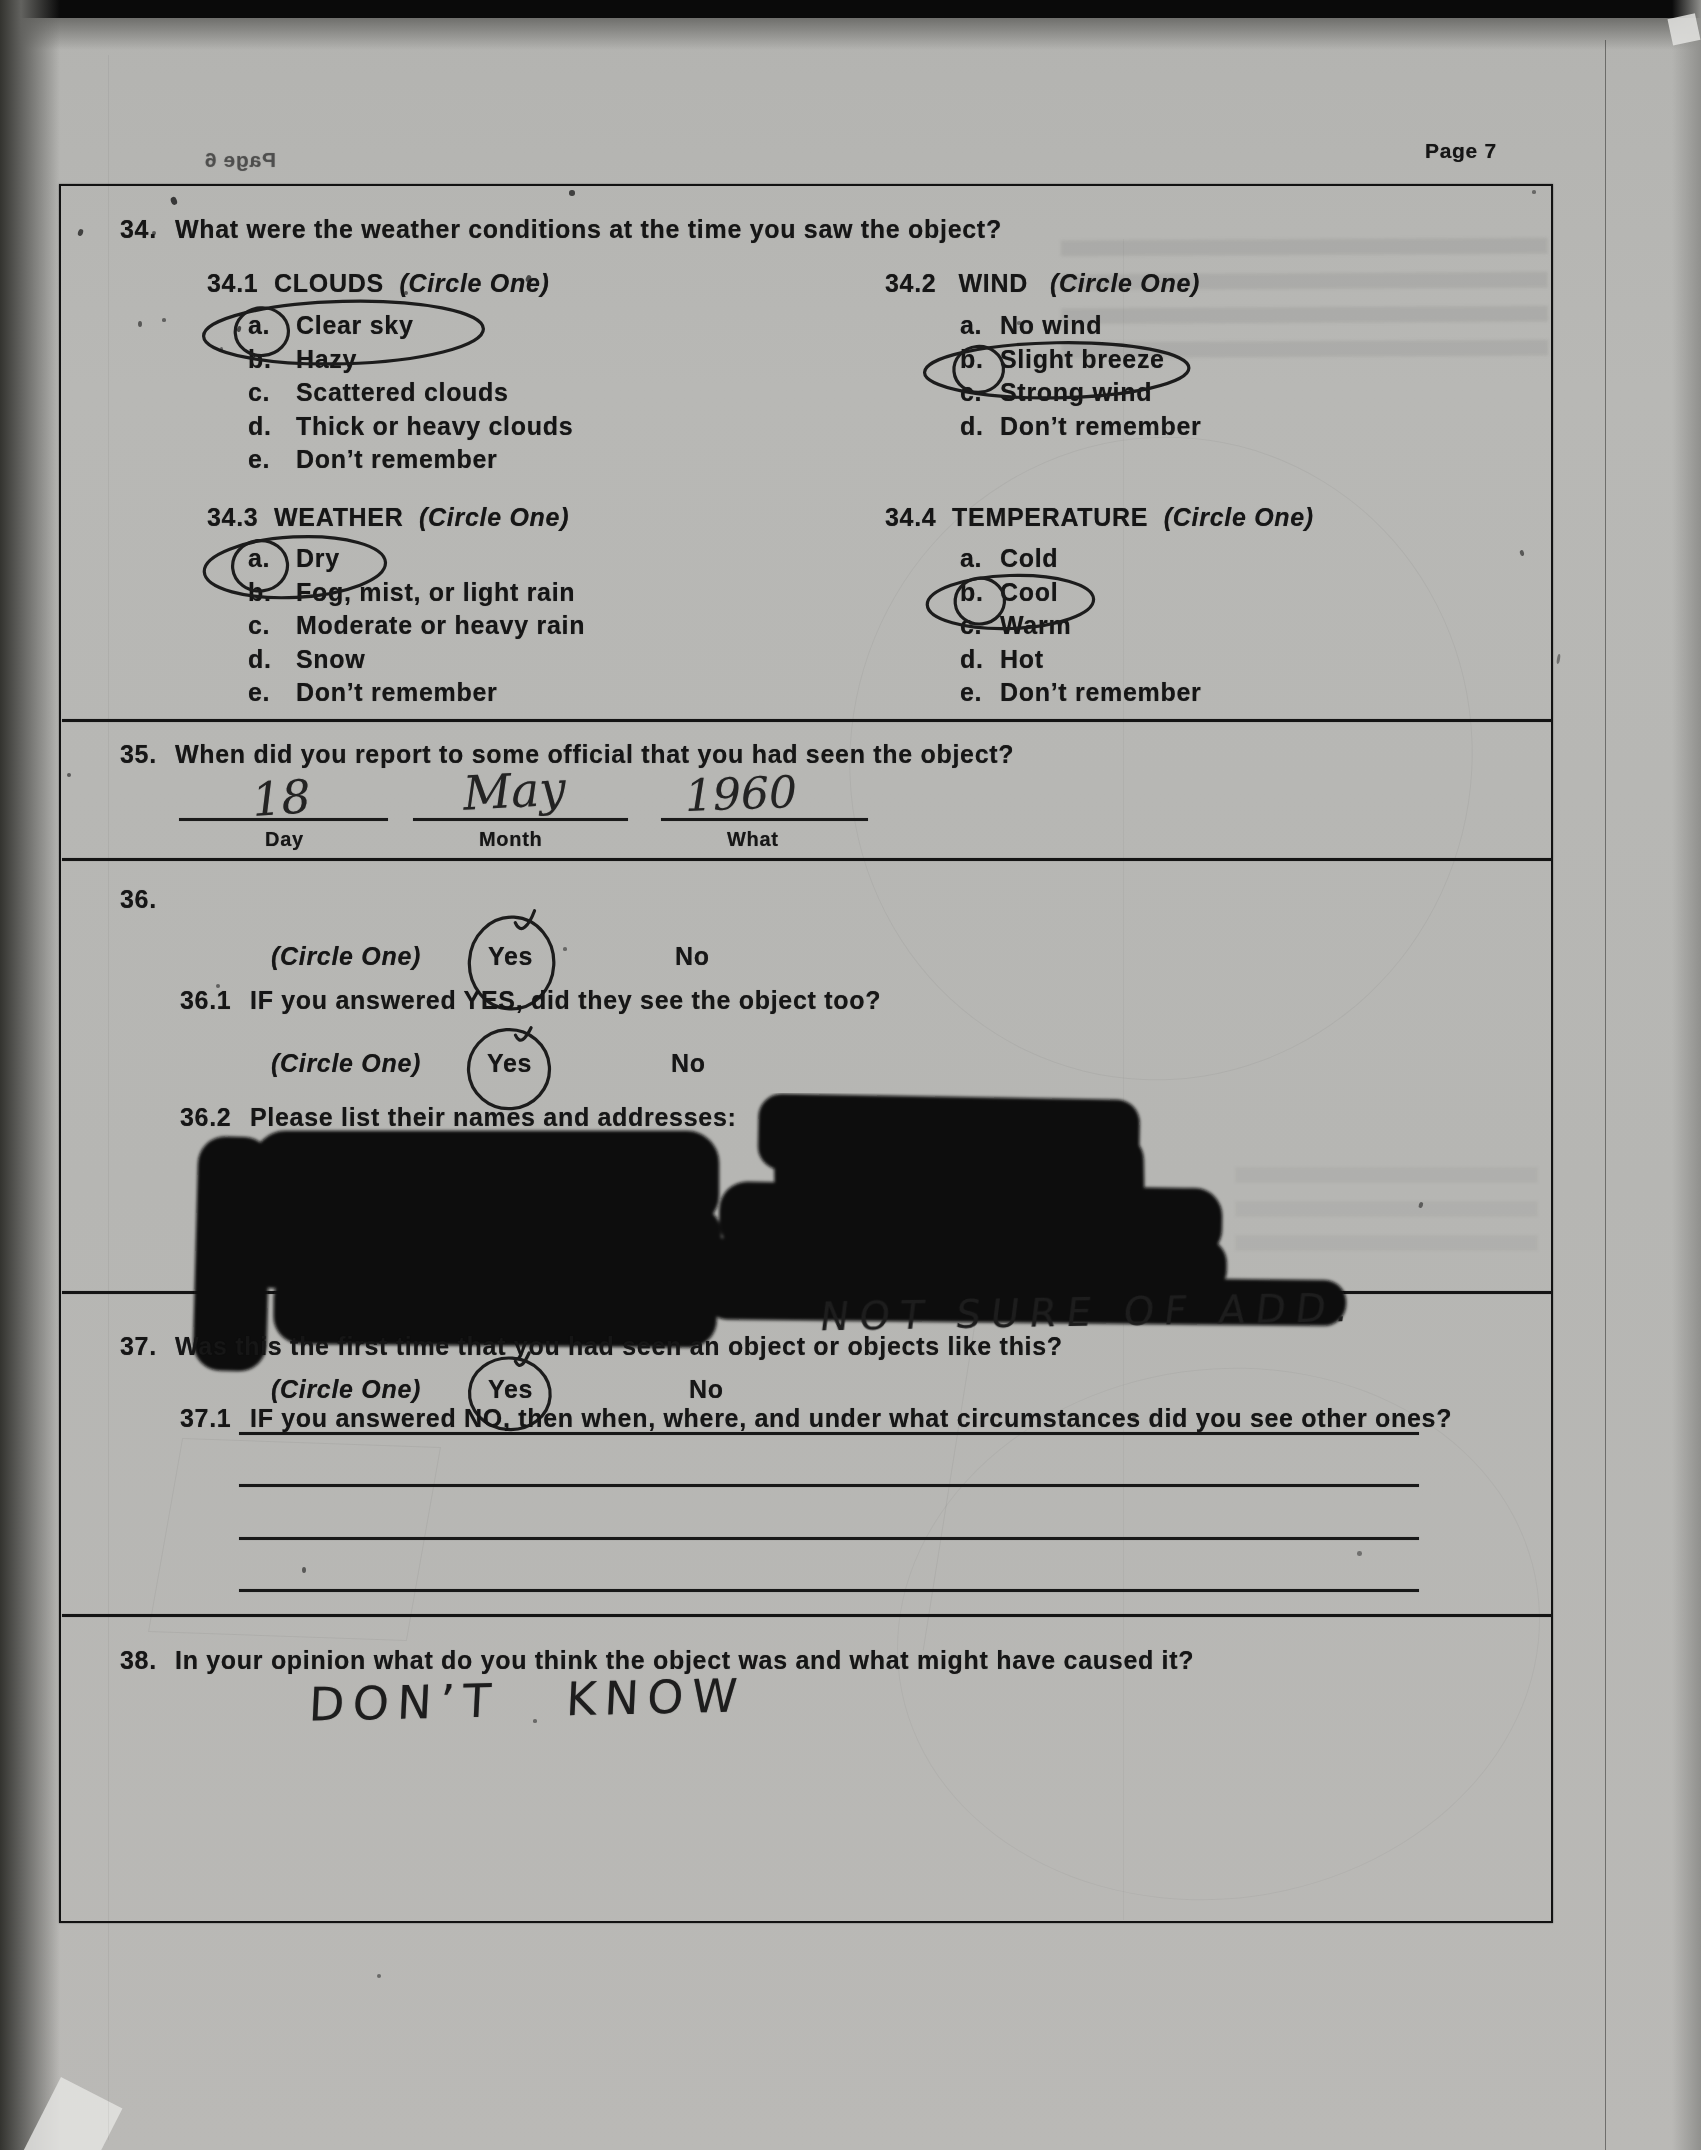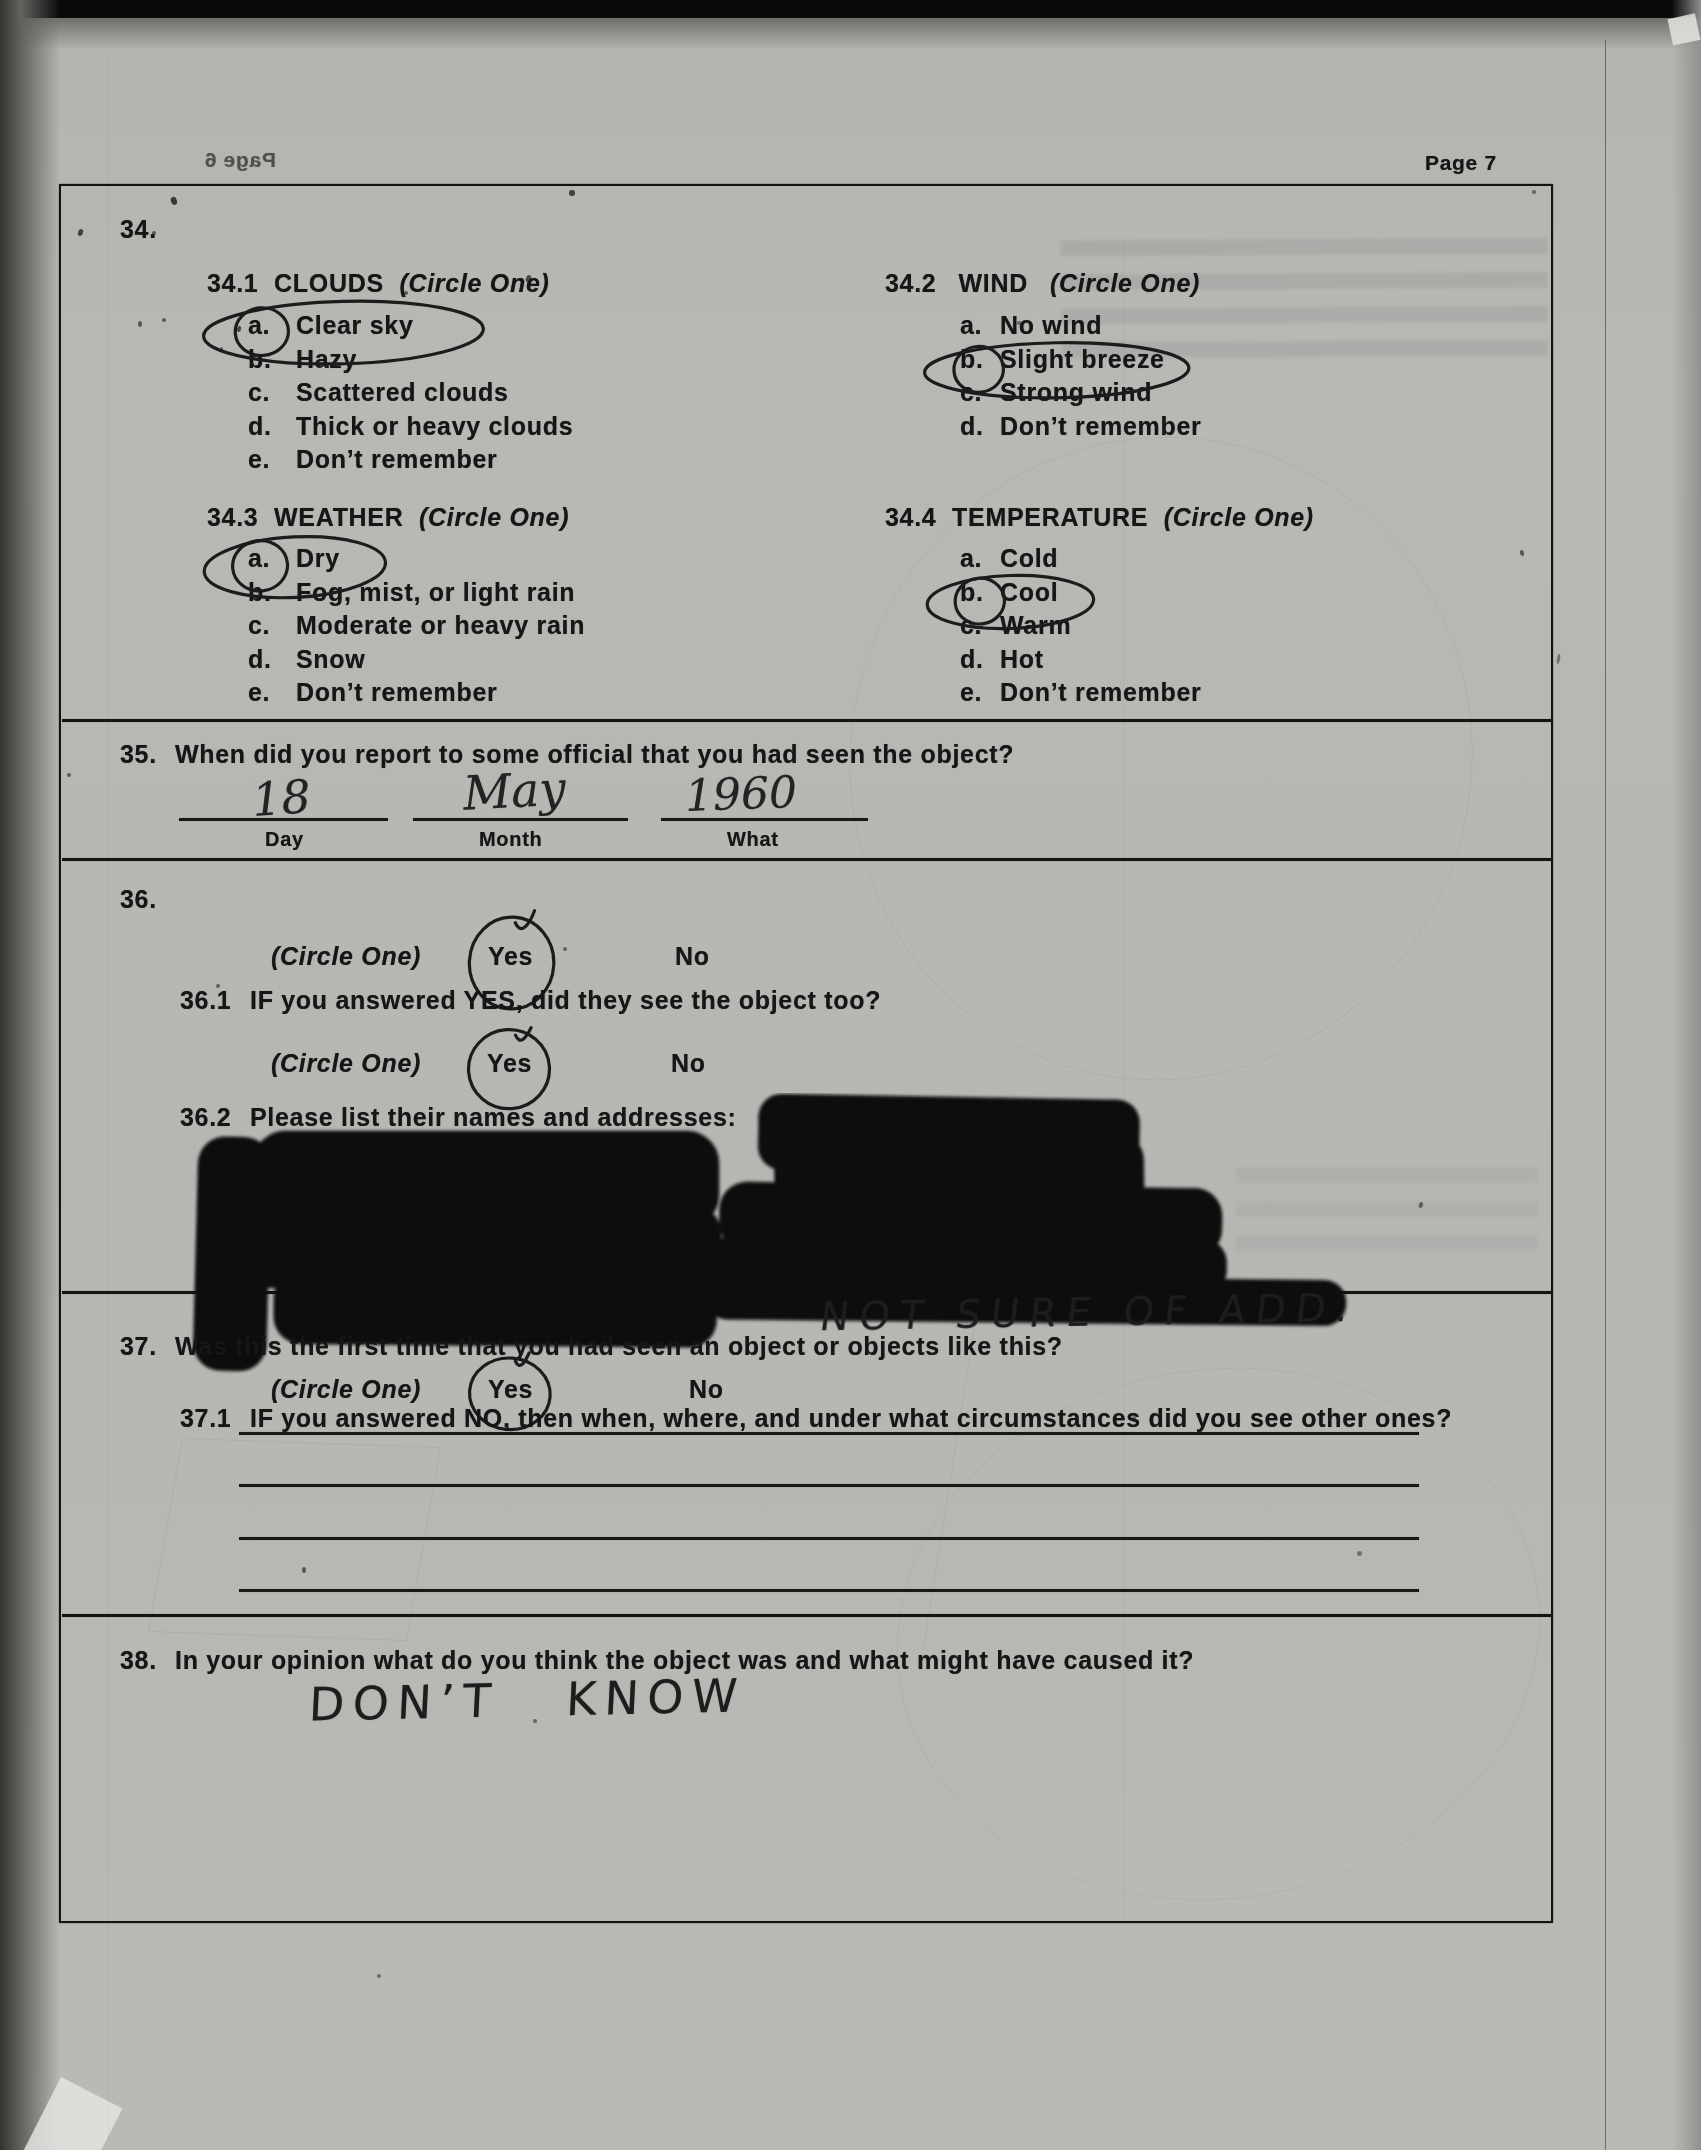--- a/index.html
+++ b/index.html
@@ -60,30 +60,31 @@
   <div class="ghost ghost-lines" style="left:1061px;top:239px;width:487px;height:124px;transform:rotate(-.3deg);"></div>
   <div class="ghost ghost-lines" style="left:1235px;top:1167px;width:303px;height:96px;opacity:.55;"></div>
   <div class="ghost" style="left:850px;top:436px;width:620px;height:643px;border:1.8px solid rgba(0,0,0,.045);border-radius:50%;transform:rotate(14deg);"></div>
   <div class="ghost" style="left:896px;top:1369px;width:643px;height:528px;border:1.8px solid rgba(0,0,0,.04);border-radius:50%;transform:rotate(-8deg);"></div>
   <div class="ghost" style="left:165px;top:1442px;width:257px;height:193px;border:1.4px solid rgba(0,0,0,.05);transform:rotate(2deg) skewX(-8deg);"></div>
   <div class="ghost t pagenum" style="left:204px;top:148px;transform:scaleX(-1);color:rgba(60,60,58,.32);filter:blur(0.7px);">Page 6</div>
   <div class="crease" style="left:108px;top:55px;width:1.4px;height:2085px;"></div>
   <div class="crease" style="left:1123px;top:239px;width:1.4px;height:1681px;opacity:.8;"></div>
   <div class="crease" style="left:955px;top:1240px;width:1.4px;height:413px;transform:rotate(9deg);"></div>
 
-  <div class="abs t pagenum" style="left:1425px;top:151px;">Page 7</div>
+  <div class="abs t pagenum" style="left:1425px;top:139px;">Page 7</div>
 
   <div class="form-box"></div>
 
   <div class="divider" style="top:719px;"></div>
   <div class="divider" style="top:858px;"></div>
   <div class="divider" style="top:1291px;"></div>
   <div class="divider" style="top:1614px;"></div>
 
   <div class="abs t" style="left:120px;top:215px;">34.</div>
+  <div class="abs t" style="left:175px;top:215px;">What were the weather conditions at the time you saw the object?</div>
 
   <div class="abs" style="left:207px;top:269px;display:flex;gap:15.6px;">
     <span class="t">34.1</span>
     <span class="t">CLOUDS</span>
     <span class="t it">(Circle One)</span>
   </div>
   <div class="optrow t" style="left:248px;top:311px;">
       <span class="olet">a.</span>
       <span>Clear sky</span>
     </div>

